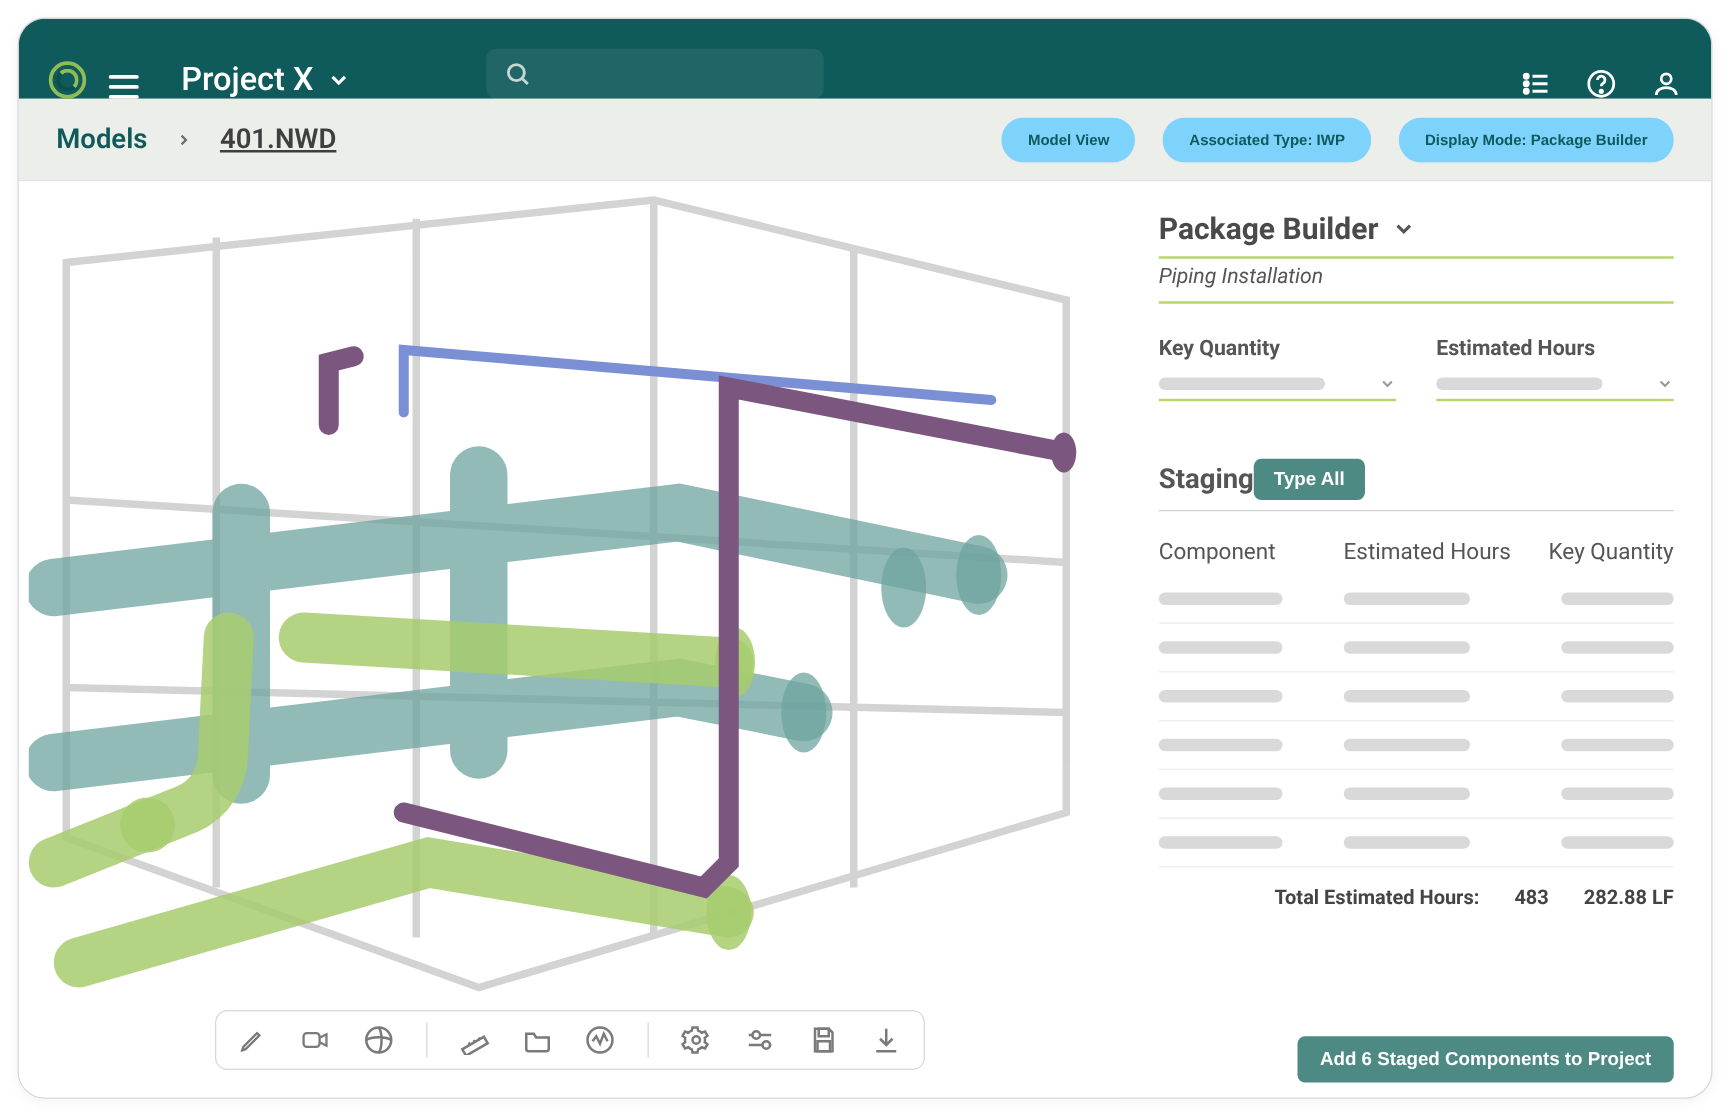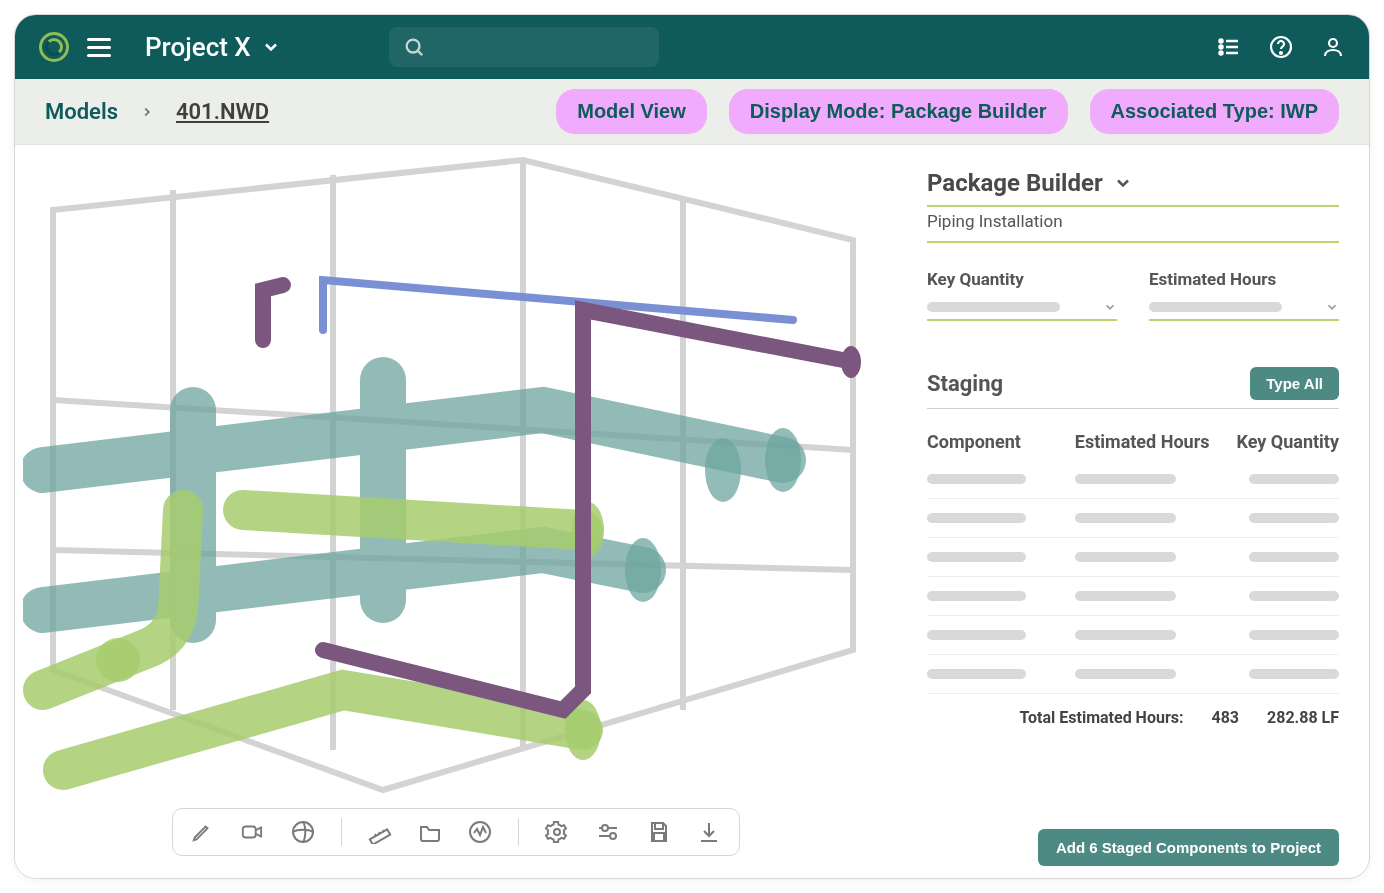--- a/index.html
+++ b/index.html
@@ -34,21 +34,21 @@
     overflow: hidden;
     box-shadow: 0 2px 10px rgba(0,0,0,0.05);
     display: flex;
     flex-direction: column;
   }
   
   .top-bar {
     background: var(--teal-dark);
     height: 64px;
     display: flex;
-    align-items: center;
+    align-items: flex-end;
     padding: 0 24px;
     color: #fff;
     gap: 18px;
   }
   .logo-circle {
     width: 30px; height: 30px;
     border: 3px solid var(--green-accent);
     border-radius: 50%;
     position: relative;
   }
@@ -99,23 +99,23 @@
     border-bottom:1px solid #e2e2e2;
   }
   .breadcrumb {
     display:flex; align-items:center; gap:22px;
     font-size:22px; font-weight:600;
   }
   .breadcrumb .root { color: var(--teal-dark); cursor:pointer; }
   .breadcrumb .current { color: #3f3f3f; text-decoration: underline; }
   .action-bar .pill-buttons { margin-left:auto; display:flex; gap:22px; }
   .pill {
-    background:#f0abfc; border:1px solid transparent;
+    background:#7dd3fc; border:1px solid transparent;
     border-radius:19px; padding:10px 20px;
-    font-size:20px; font-weight:700; color: var(--teal-dark);
+    font-size:12px; font-weight:700; color: var(--teal-dark);
     cursor:pointer;
     box-shadow:0 1px 0 rgba(0,0,0,0.02);
   }
 
   
   .main {
     flex:1;
     display:flex;
     overflow:hidden;
   }
@@ -160,56 +160,57 @@
     cursor:pointer;
   }
   .section-label {
     font-size:17px; font-weight:700; color:#555;
     margin-top:24px;
   }
   .section-value {
     font-size:17px; color:#555; margin-top:4px;
     padding-bottom:10px;
     border-bottom:2px solid var(--lime-underline);
+    font-style:italic;
   }
   .two-col {
     display:flex; gap:32px; margin-top:26px;
   }
   .two-col > div { flex:1; }
   .field-label {
     font-size:17px; font-weight:700; color:#555; margin-bottom:6px;
   }
   .fake-select {
     height:26px;
     border-bottom:2px solid var(--lime-underline);
     display:flex; align-items:center; justify-content:space-between;
     cursor:pointer;
   }
   .fake-select .ph {
     height:10px; background:var(--placeholder); border-radius:5px; width:70%;
   }
   .staging-header {
-    display:flex; align-items:center; justify-content:space-between;
+    display:flex; align-items:center; justify-content:flex-start;
     margin-top:46px;
     padding-bottom:8px;
     border-bottom:1px solid #d0d0d0;
   }
   .staging-header h3 {
     margin:0; font-size:22px; font-weight:700; color:#555;
   }
   .btn-muted {
     background: var(--teal-muted); color:#fff;
     border:none; border-radius:6px;
     padding:8px 16px; font-size:15px; font-weight:600;
     cursor:pointer;
   }
   .btn-muted.wide { padding:10px 18px; font-size:15px; }
   .table-head {
     display:flex; margin-top:22px;
-    font-size:18px; font-weight:700; color:#555;
+    font-size:18px; font-weight:400; color:#555;
     padding-bottom:8px;
   }
   .col-comp { flex:1.2; }
   .col-hours { flex:1.3; text-align:left; padding-left:10px;}
   .col-qty  { flex:1; text-align:right; }
   .table-row {
     display:flex; padding:14px 0;
     border-bottom:1px solid #ececec;
   }
   .ph-bar {
@@ -286,22 +287,22 @@
   <div class="action-bar">
     <div class="breadcrumb">
       <span class="root">Models</span>
       <svg width="14" height="14" viewBox="0 0 24 24" fill="none" stroke="#6b6b6b" stroke-width="3">
           <polyline points="9 6 15 12 9 18"></polyline>
         </svg>
       <span class="current">401.NWD</span>
     </div>
     <div class="pill-buttons">
       <button class="pill">Model View</button>
+      <button class="pill">Associated Type: IWP</button>
       <button class="pill">Display Mode: Package Builder</button>
-      <button class="pill">Associated Type: IWP</button>
     </div>
   </div>
 
   <div class="main">
     <div class="viewer">
 
       <svg class="scene" width="860" height="700" viewBox="0 0 860 700">
 
         <g stroke="#cfcfcf" stroke-width="6" fill="none" opacity="0.9">
           <path d="M30 60 L500 10 L830 90 L830 500 L360 640 L30 520 Z"></path>

